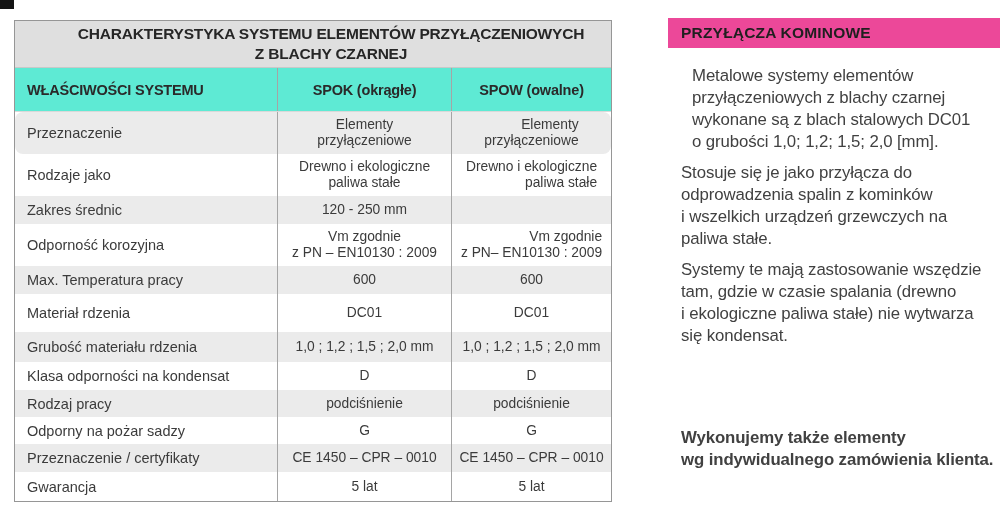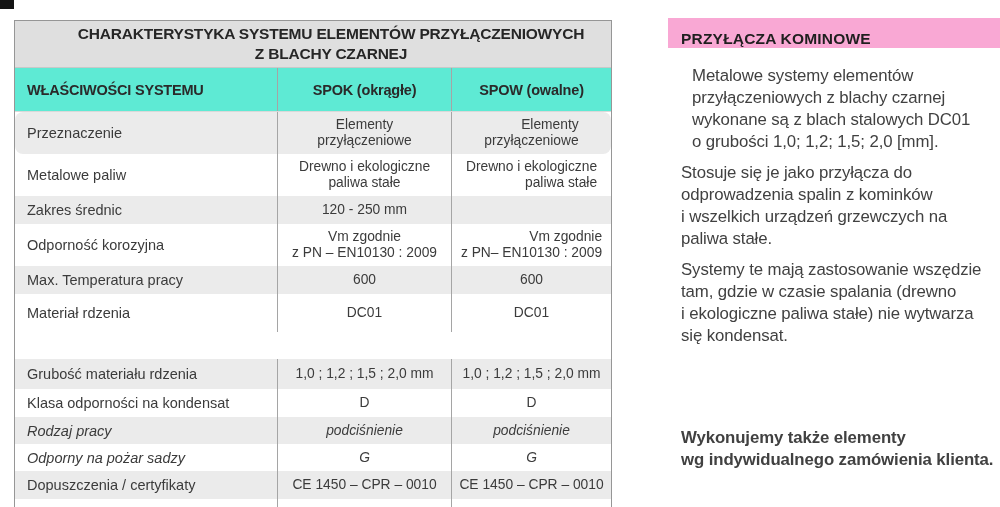--- a/index.html
+++ b/index.html
@@ -25,29 +25,29 @@
   .c1{width:250px;padding-left:12px;display:flex;align-items:center;
       font-size:14.5px;color:#3b3b3b;white-space:pre-line;}
   .c2{width:173px;border-left:1px solid #a5a5a5;display:flex;align-items:center;justify-content:center;
       text-align:center;font-size:13.8px;line-height:16px;color:#3b3b3b;white-space:pre-line;}
   .c3{flex:1;border-left:1px solid #a5a5a5;display:flex;align-items:center;justify-content:center;
       text-align:right;font-size:13.8px;line-height:16px;color:#3b3b3b;white-space:pre-line;}
   .thead{height:43px;background:#5eead4;border-bottom:1px solid #d9d9d9;}
   .thead .c1,.thead .c2,.thead .c3{font-weight:bold;font-size:14.5px;color:#2a2a2a;letter-spacing:-0.2px;}
   .rh42{min-height:42px;border-radius:8px;}
   .rh38{min-height:38px;}
-  .rh30{min-height:30px;margin-top:27px;}
+  .rh30{min-height:30px;}
   .rh29{min-height:29px;}
   .rh28{min-height:28px;}
-  .rh27{min-height:27px;font-style:italic;}
+  .rh27{min-height:27px;}
 
   
   .side{position:absolute;left:668px;top:0;width:332px;}
   .side-bar{
-    margin-top:18px;height:30px;background:#f9a8d4;display:flex;align-items:flex-end;
+    margin-top:18px;height:30px;background:#ec4899;display:flex;align-items:center;
     padding-left:13px;font-weight:bold;font-size:15.5px;color:#1f1f1f;letter-spacing:0.2px;
   }
   .side p{
     margin:9px 0 0 13px;font-size:16.8px;line-height:22px;color:#414141;
     white-space:pre-line;letter-spacing:-0.1px;
   }
   .side p.first{margin-top:17px;margin-left:24px;}
   .side p.gap{margin-top:80px;font-weight:bold;}
 </style>
 </head>
@@ -67,21 +67,21 @@
     </div>
 
     <div class="trow alt rh42">
       <div class="c1">Przeznaczenie</div>
       <div class="c2">Elementy
 przyłączeniowe</div>
       <div class="c3">Elementy
 przyłączeniowe</div>
     </div>
     <div class="trow rh42">
-      <div class="c1">Metalowe paliw</div>
+      <div class="c1">Rodzaje jako</div>
       <div class="c2">Drewno i ekologiczne
 paliwa stałe</div>
       <div class="c3">Drewno i ekologiczne
 paliwa stałe</div>
     </div>
     <div class="trow alt rh28">
       <div class="c1">Zakres średnic</div>
       <div class="c2">120 - 250 mm</div>
       <div class="c3"></div>
     </div>
@@ -116,21 +116,21 @@
       <div class="c1">Rodzaj pracy</div>
       <div class="c2">podciśnienie</div>
       <div class="c3">podciśnienie</div>
     </div>
     <div class="trow rh27">
       <div class="c1">Odporny na pożar sadzy</div>
       <div class="c2">G</div>
       <div class="c3">G</div>
     </div>
     <div class="trow alt rh28">
-      <div class="c1">Dopuszczenia / certyfikaty</div>
+      <div class="c1">Przeznaczenie / certyfikaty</div>
       <div class="c2">CE 1450 – CPR – 0010</div>
       <div class="c3">CE 1450 – CPR – 0010</div>
     </div>
     <div class="trow rh29">
       <div class="c1">Gwarancja</div>
       <div class="c2">5 lat</div>
       <div class="c3">5 lat</div>
     </div>
   </div>
 

